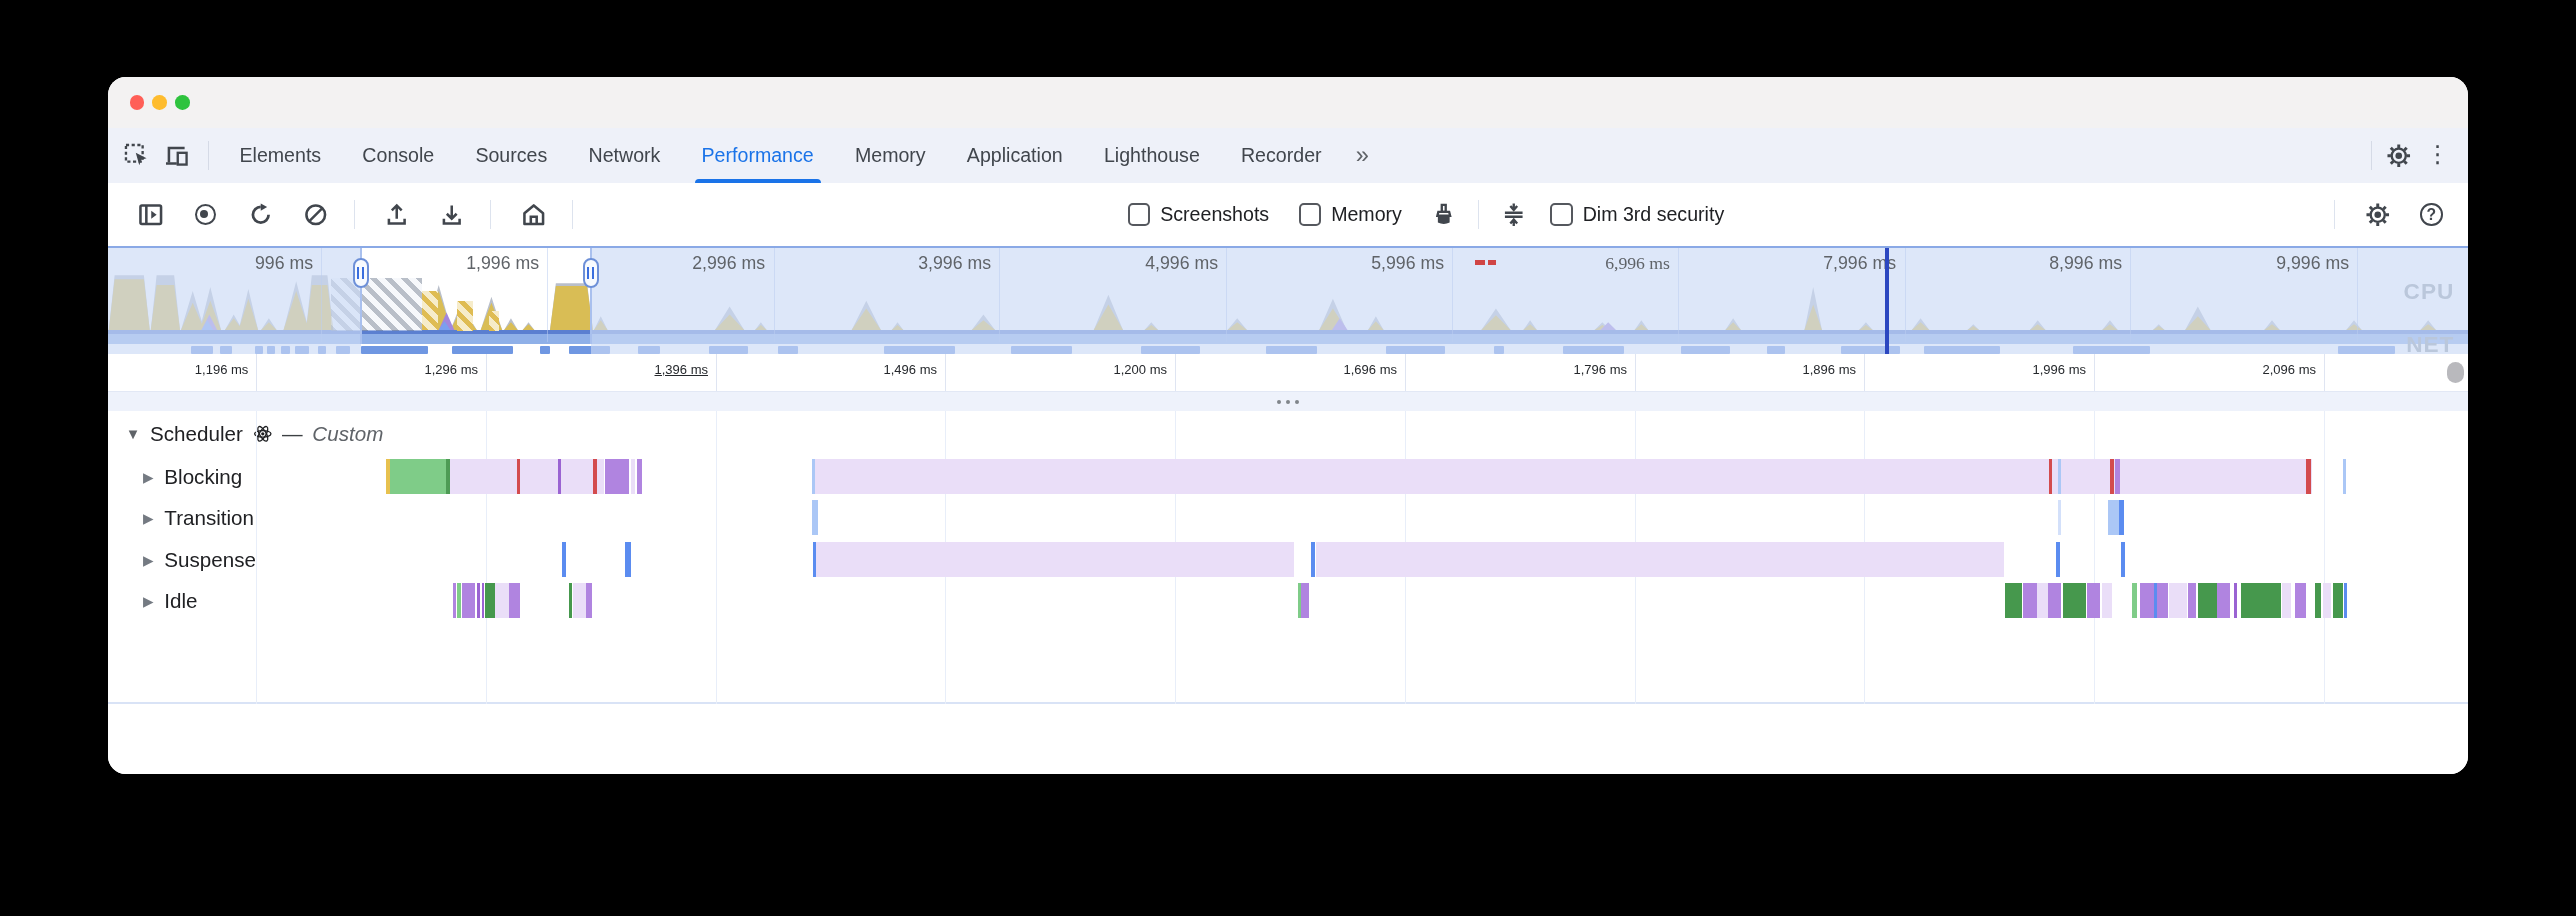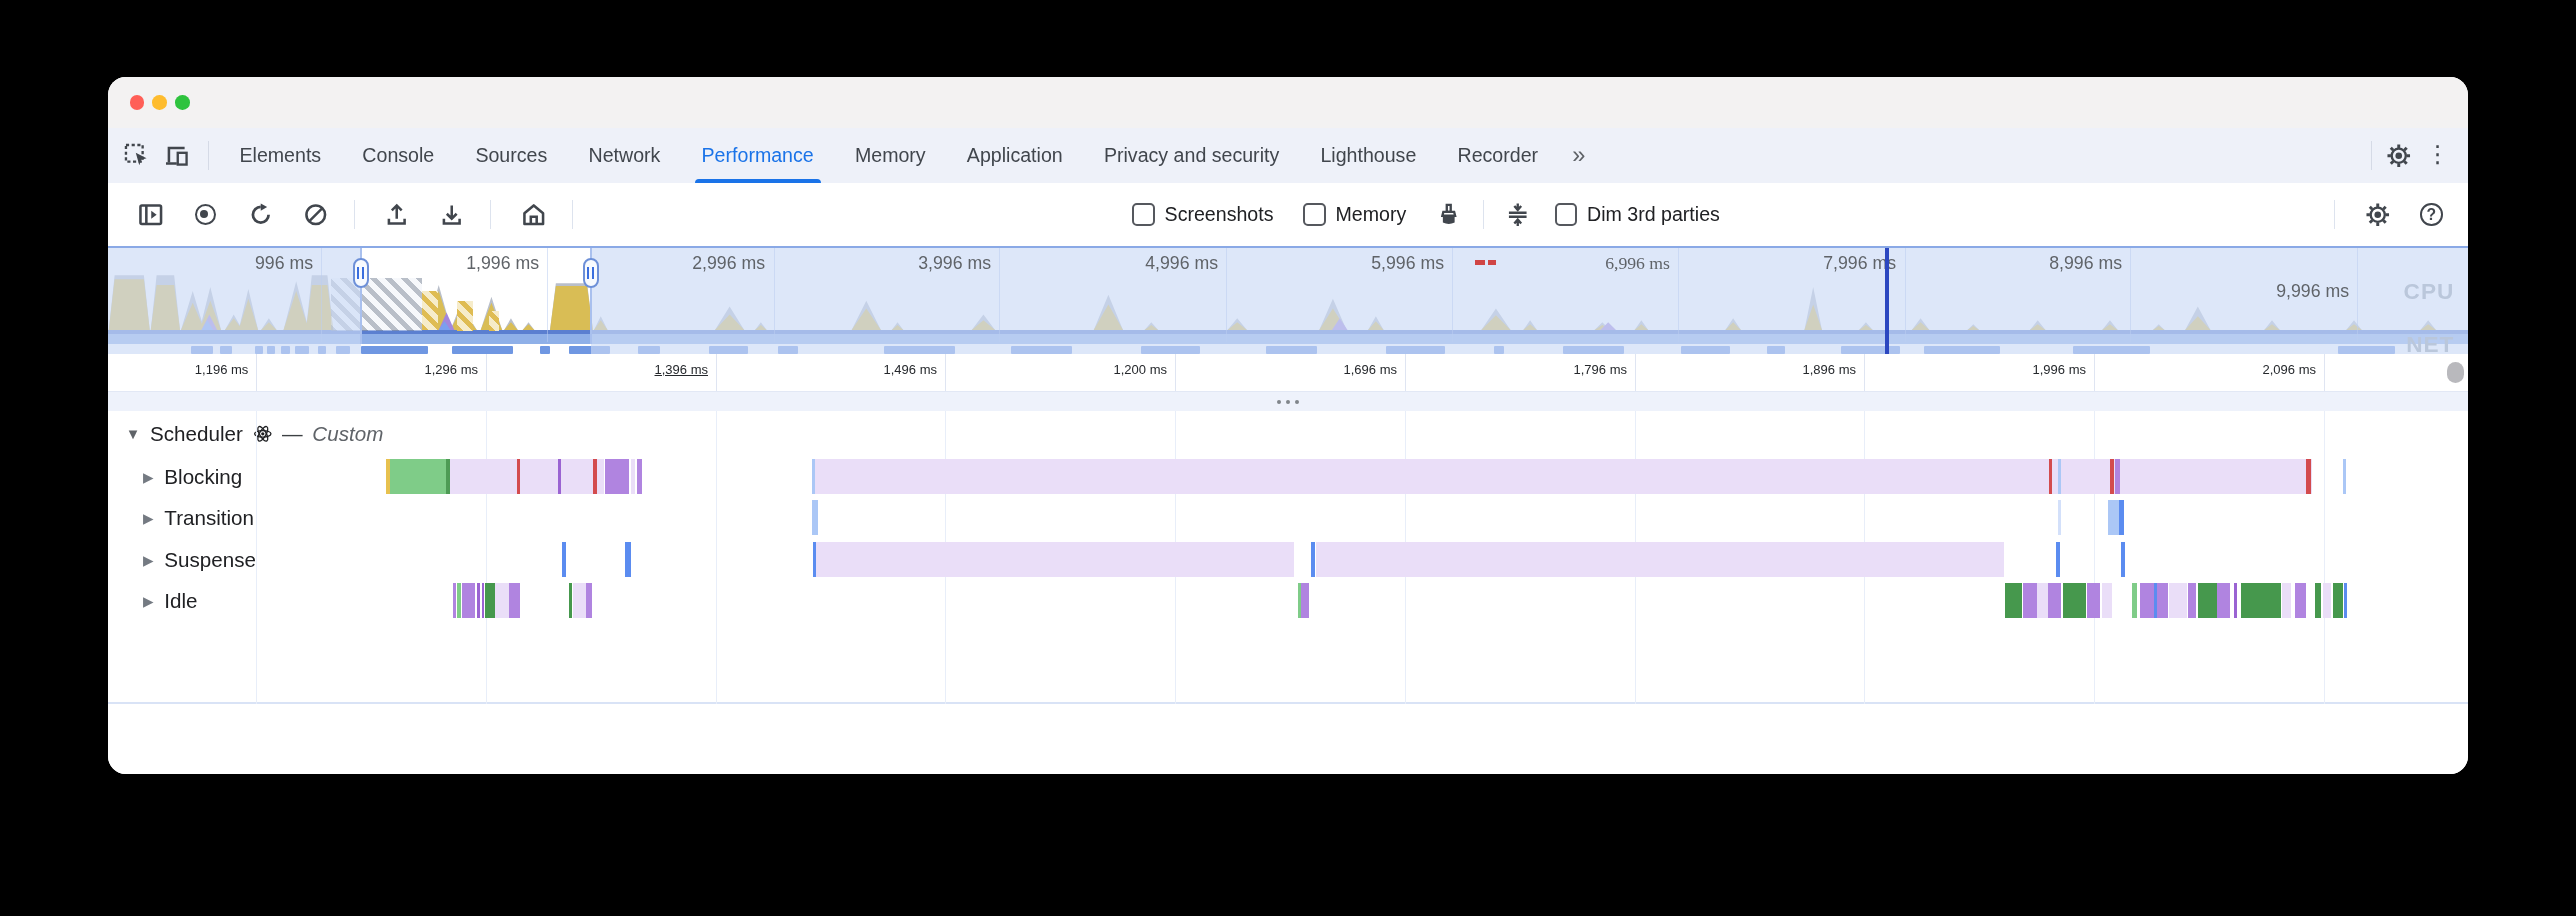--- a/index.html
+++ b/index.html
@@ -118,23 +118,20 @@
           </div>
           <div class="tab active">
             <span>Performance</span>
             <div class="underline" style="background: rgb(26, 115, 232);"></div>
           </div>
           <div class="tab">
             <span>Memory</span>
           </div>
           <div class="tab">
             <span>Application</span>
-          </div>
-          <div class="tab">
-            <span>Privacy and security</span>
           </div>
           <div class="tab">
             <span>Lighthouse</span>
           </div>
           <div class="tab">
             <span>Recorder</span>
           </div>
         </div>
       <div class="chev">»</div>
       <div class="tabbar-right">
@@ -229,21 +226,21 @@
           <svg width="25.5" height="25.5" viewBox="0 0 26 26">
             <path d="M13 1.5 V7 M9.5 4 L13 8 L16.5 4" fill="none" stroke="#41464d" stroke-width="2.4"></path>
             <line x1="4" y1="11" x2="22" y2="11" stroke="#41464d" stroke-width="2.6"></line>
             <line x1="4" y1="15" x2="22" y2="15" stroke="#41464d" stroke-width="2.6"></line>
             <path d="M13 24.5 V19 M9.5 22 L13 18 L16.5 22" fill="none" stroke="#41464d" stroke-width="2.4"></path>
           </svg>
         </div>
         <div id="dim-cb">
             <div class="cbitem">
               <div class="cbbox"></div>
-              <span class="cblabel">Dim 3rd parties</span>
+              <span class="cblabel">Dim 3rd security</span>
             </div>
           </div>
       </div>
       <div class="grow"></div>
       <div class="vsep"></div>
       <div class="ic">
         <svg width="25.5" height="25.5" viewBox="0 0 26 26">
           <g fill="none" stroke="#41464d" stroke-width="2.4">
             <circle cx="13" cy="13" r="7.2"></circle>
             <g stroke-width="3">
@@ -324,21 +321,21 @@
         <div class="ov-label" style="left: 963px;">4,996 ms</div>
         <div class="ov-grid" style="left: 1344px;"></div>
         <div class="ov-label" style="left: 1189px;">5,996 ms</div>
         <div class="ov-grid" style="left: 1570px;"></div>
         <div class="ov-label" style="left: 1415px; font-family: Liberation Serif, serif;">6,996 ms</div>
         <div class="ov-grid" style="left: 1797px;"></div>
         <div class="ov-label" style="left: 1641px;">7,996 ms</div>
         <div class="ov-grid" style="left: 2022px;"></div>
         <div class="ov-label" style="left: 1867px;">8,996 ms</div>
         <div class="ov-grid" style="left: 2249px;"></div>
-        <div class="ov-label" style="left: 2094px; margin-top: 28px;">9,996 ms</div>
+        <div class="ov-label" style="left: 2094px;">9,996 ms</div>
         <div class="sel-edge" style="left: 252px;"></div>
         <div class="handle" style="left: 245px;">
           <i></i>
           <i></i>
         </div>
         <div class="sel-edge" style="left: 482px;"></div>
         <div class="handle" style="left: 475px;">
           <i></i>
           <i></i>
         </div>

